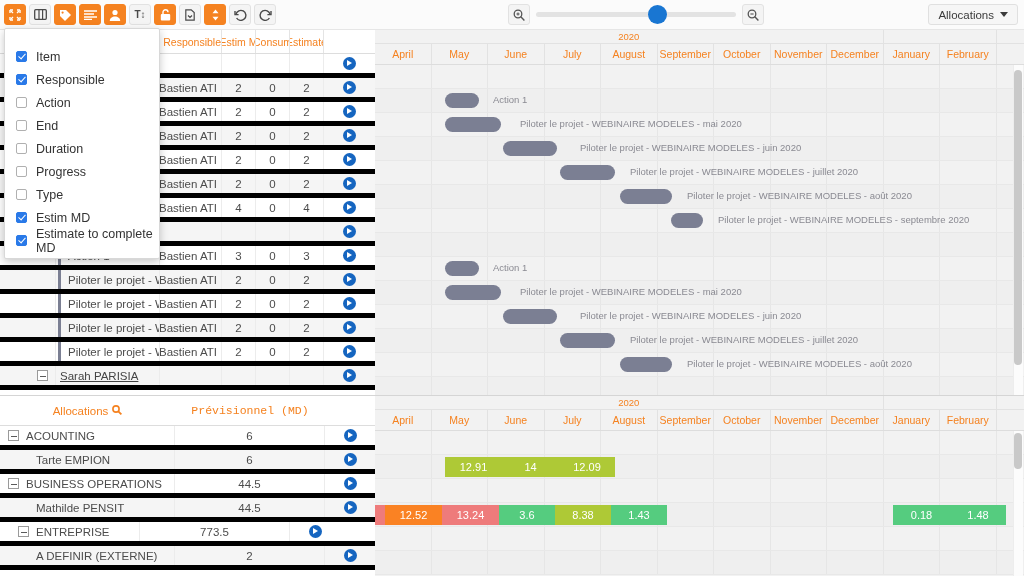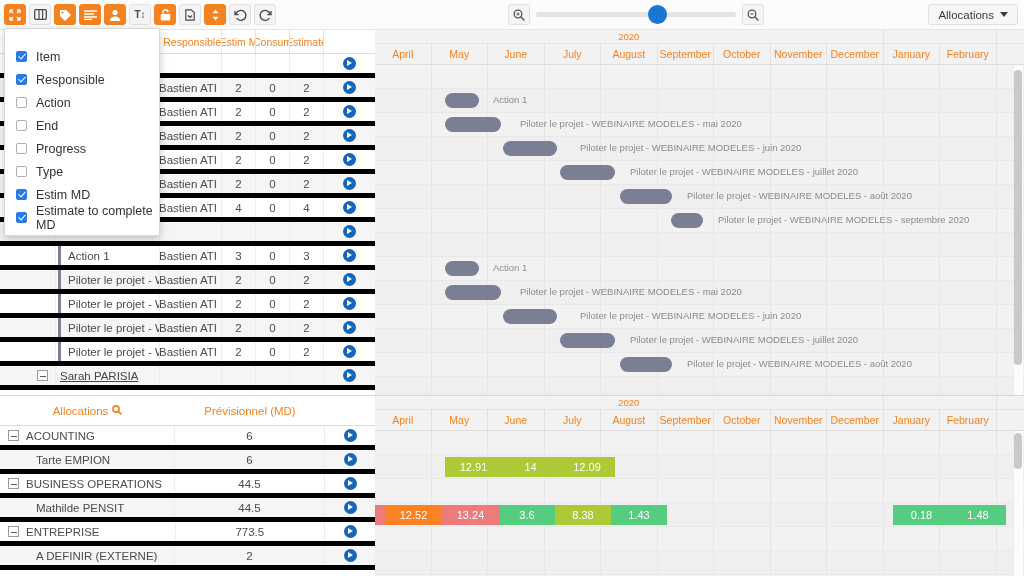--- a/index.html
+++ b/index.html
@@ -712,21 +712,21 @@
       <div class="bhead">
         <div class="bh" style="width:175px;">
           <span>Allocations</span>
           <span>
             <svg width="10" height="10" viewBox="0 0 10 10">
                 <circle cx="4" cy="4" r="3.1" stroke="#f58220" stroke-width="1.6" fill="none"></circle>
                 <path d="M6.3 6.3L9.4 9.4" stroke="#f58220" stroke-width="1.8"></path>
               </svg>
           </span>
         </div>
-        <div class="bh" style="width:150px;">Prévisionnel (MD)</div>
+        <div class="bh" style="width:150px;font-family:Liberation Mono, monospace;">Prévisionnel (MD)</div>
       </div>
       <div id="alloc-rows">
           <div class="row">
             <div class="cell" style="width: 175px; padding-left: 8px;">
               <span class="exp"></span>
               <span>ACOUNTING</span>
             </div>
             <div class="cell c" style="width: 150px;">6</div>
             <div class="cell c-act">
               <span class="arrow-btn"></span>
@@ -754,21 +754,21 @@
           <div class="row alt">
             <div class="cell" style="width: 175px; padding-left: 36px;">
               <span>Mathilde PENSIT</span>
             </div>
             <div class="cell c" style="width: 150px;">44.5</div>
             <div class="cell c-act">
               <span class="arrow-btn"></span>
             </div>
           </div>
           <div class="row">
-            <div class="cell" style="width: 176px; padding-left: 8px;">
+            <div class="cell" style="width: 140px; padding-left: 18px;">
               <span class="exp"></span>
               <span>ENTREPRISE</span>
             </div>
             <div class="cell c" style="width: 150px;">773.5</div>
             <div class="cell c-act">
               <span class="arrow-btn"></span>
             </div>
           </div>
           <div class="row alt">
             <div class="cell" style="width: 175px; padding-left: 36px;">
@@ -921,20 +921,24 @@
         <div class="coli">
           <span class="cb"></span>
           <span>Action</span>
         </div>
         <div class="coli">
           <span class="cb"></span>
           <span>End</span>
         </div>
         <div class="coli">
           <span class="cb"></span>
+          <span>Duration</span>
+        </div>
+        <div class="coli">
+          <span class="cb"></span>
           <span>Progress</span>
         </div>
         <div class="coli">
           <span class="cb"></span>
           <span>Type</span>
         </div>
         <div class="coli">
           <span class="cb ck"></span>
           <span>Estim MD</span>
         </div>

